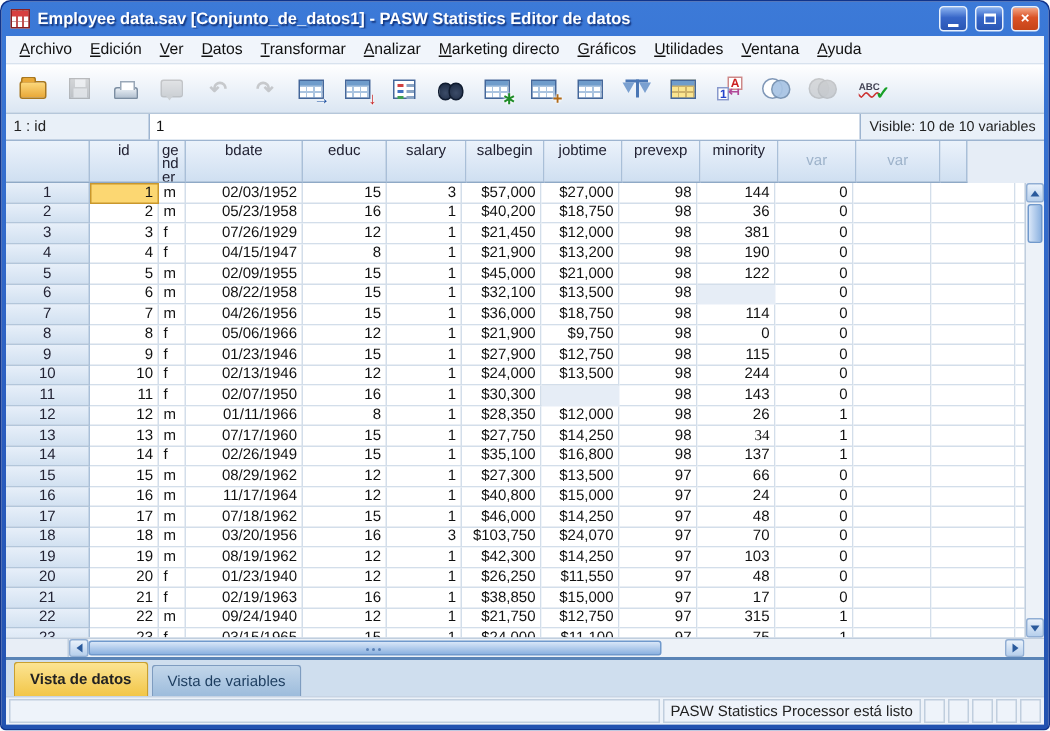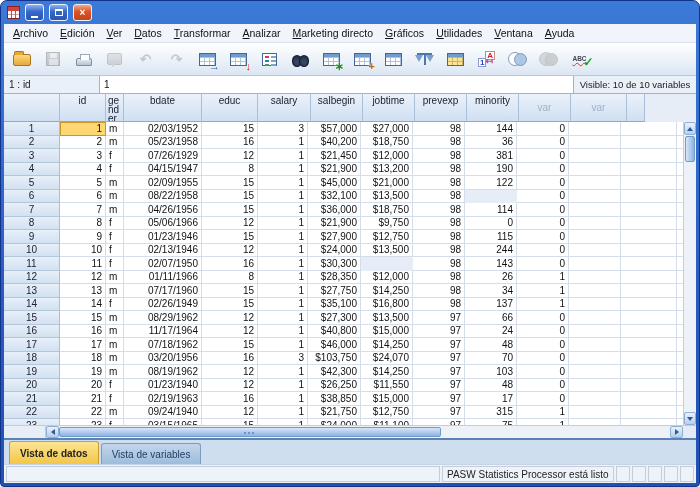--- a/index.html
+++ b/index.html
@@ -132,20 +132,21 @@
   .sb-msg{width:172px;white-space:nowrap;overflow:hidden;}
   .sb-small{width:14px;padding:0;}
 </style>
 </head>
 <body>
 
 <div class="window">
 
   <div class="titlebar">
     <span class="appicon"></span>
+    <span class="title">Employee data.sav [Conjunto_de_datos1] - PASW Statistics Editor de datos</span>
     <span class="winbtn b-blue">
         <i class="minglyph"></i>
       </span>
     <span class="winbtn b-blue">
         <i class="maxglyph"></i>
       </span>
     <span class="winbtn b-red">×</span>
   </div>
 
   <div class="client">
@@ -479,21 +480,21 @@
           <div class="grow">
             <div class="cell rowhead" style="width: 56px;">13</div>
             <div class="cell num" style="width: 46px;">13</div>
             <div class="cell" style="width: 18px;">m</div>
             <div class="cell num" style="width: 78px;">07/17/1960</div>
             <div class="cell num" style="width: 56px;">15</div>
             <div class="cell num" style="width: 50px;">1</div>
             <div class="cell num" style="width: 53px;">$27,750</div>
             <div class="cell num" style="width: 52px;">$14,250</div>
             <div class="cell num" style="width: 52px;">98</div>
-            <div class="cell num" style="width: 52px;">34</div>
+            <div class="cell num" style="width: 52px; font-family: Liberation Serif, serif;">34</div>
             <div class="cell num" style="width: 52px;">1</div>
             <div class="cell" style="width: 52px;"></div>
             <div class="cell" style="width: 56px;"></div>
             <div class="cell" style="width: 18px;"></div>
           </div>
           <div class="grow">
             <div class="cell rowhead" style="width: 56px;">14</div>
             <div class="cell num" style="width: 46px;">14</div>
             <div class="cell" style="width: 18px;">f</div>
             <div class="cell num" style="width: 78px;">02/26/1949</div>

